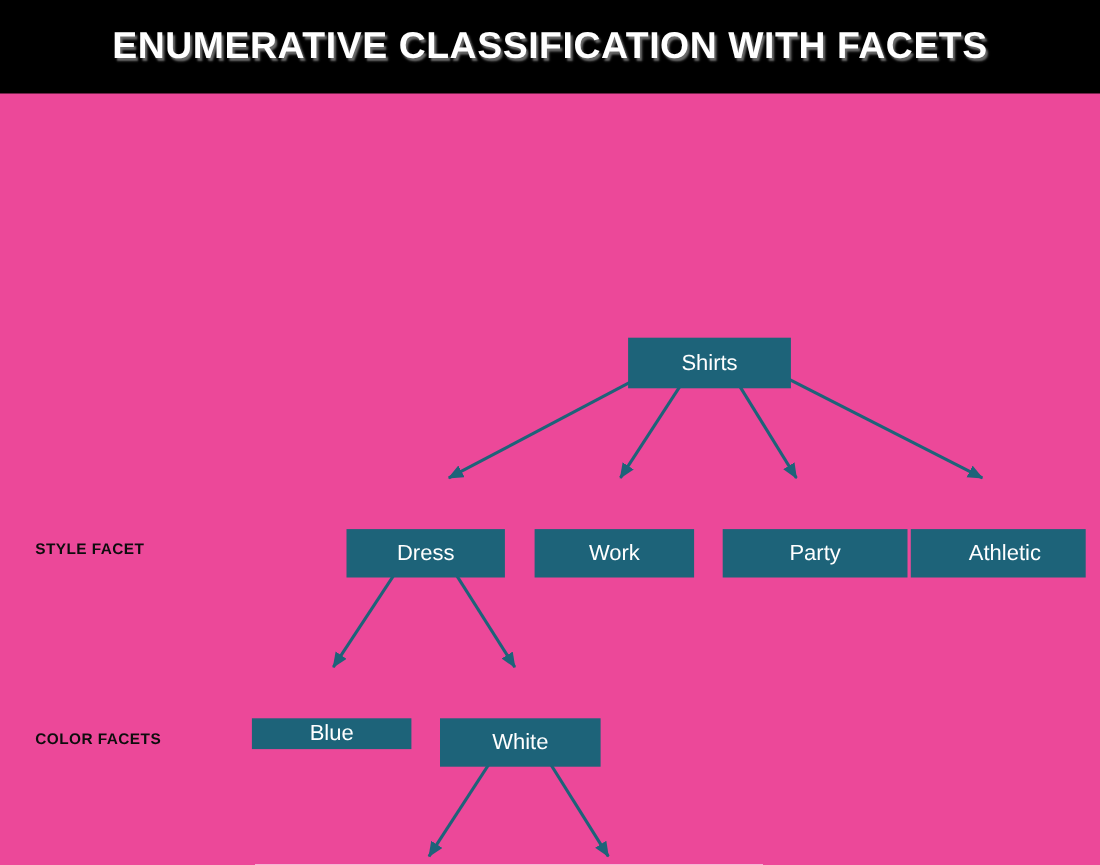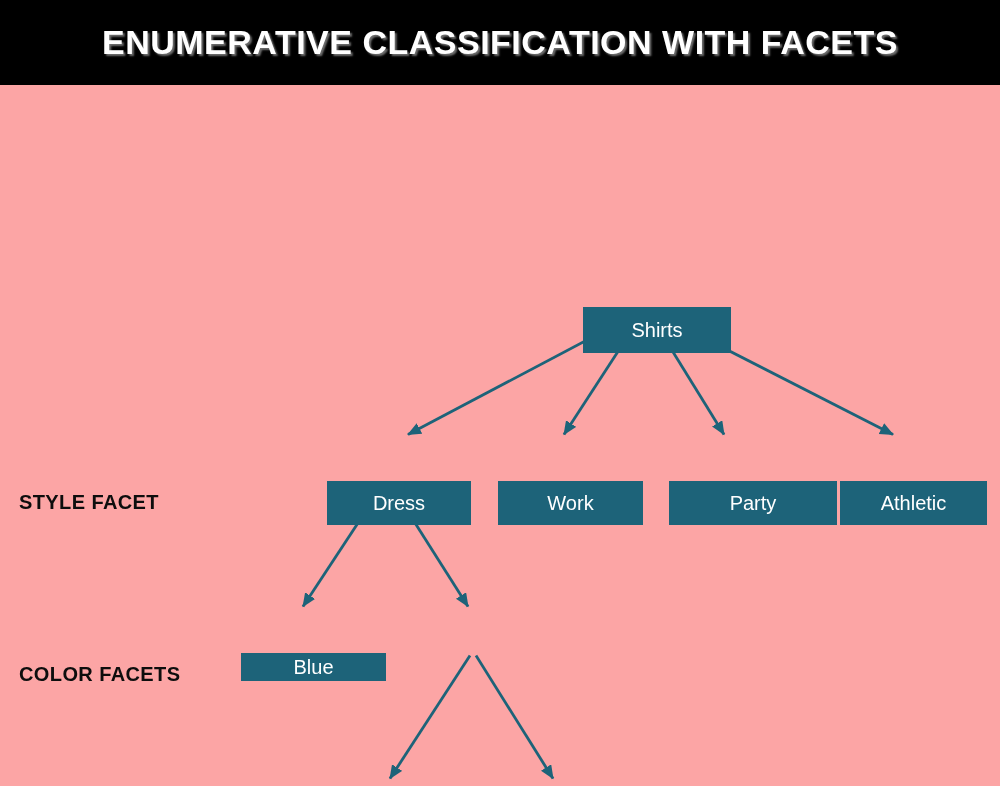--- a/index.html
+++ b/index.html
@@ -5,21 +5,21 @@
   html, body {
     margin: 0;
     padding: 0;
     background: #ffffff;
     font-family: "Liberation Sans", sans-serif;
   }
   #page {
     position: relative;
     width: 1000px;
     height: 786px;
-    background: #fca5a5;
+    background: #ec4899;
     overflow: hidden;
   }
   
   .header-bar {
     position: absolute;
     left: 0; top: 0;
     width: 1000px;
     height: 85px;
     background: #000000;
     display: flex;
@@ -57,38 +57,37 @@
     fill: var(--arrow-color, #1d6379);
   }
   .node {
     position: absolute;
     background: var(--node-color, #1d6379);
     color: #ffffff;
     font-size: 20px;
     display: flex;
     align-items: center;
     justify-content: center;
-    margin-left: 12px;
   }
   .facet-label {
     position: absolute;
-    left: 19px;
+    left: 32px;
     height: 24px;
-    font-size: 20px;
+    font-size: 14px;
     font-weight: bold;
     color: #0d0d0d;
     letter-spacing: 0.4px;
     white-space: nowrap;
   }
   
   #node-shirts   { left: 571px; top: 222px; width: 148px; height: 46px; }
   #node-dress    { left: 315px; top: 396px; width: 144px; height: 44px; }
   #node-work     { left: 486px; top: 396px; width: 145px; height: 44px; }
   #node-party    { left: 657px; top: 396px; width: 168px; height: 44px; }
-  #node-athletic { left: 828px; top: 396px; width: 147px; height: 44px; }
+  #node-athletic { left: 828px; top: 396px; width: 147px; height: 44px; padding-left: 12px; }
   #node-blue     { left: 229px; top: 568px; width: 145px; height: 28px; }
   #node-white    { left: 400px; top: 568px; width: 146px; height: 44px; }
   #label-style-facet { top: 406px; }
   #label-color-facet { top: 578px; }
 </style>
 </head>
 <body>
 
 <div id="page">
 
@@ -115,18 +114,19 @@
     </svg>
 
     <div id="node-shirts" class="node">Shirts</div>
 
     <div id="node-dress" class="node">Dress</div>
     <div id="node-work" class="node">Work</div>
     <div id="node-party" class="node">Party</div>
     <div id="node-athletic" class="node">Athletic</div>
 
     <div id="node-blue" class="node">Blue</div>
+    <div id="node-white" class="node">White</div>
 
     <div id="label-style-facet" class="facet-label">STYLE FACET</div>
     <div id="label-color-facet" class="facet-label">COLOR FACETS</div>
 
   </div>
 </div>
 
 </body></html>

